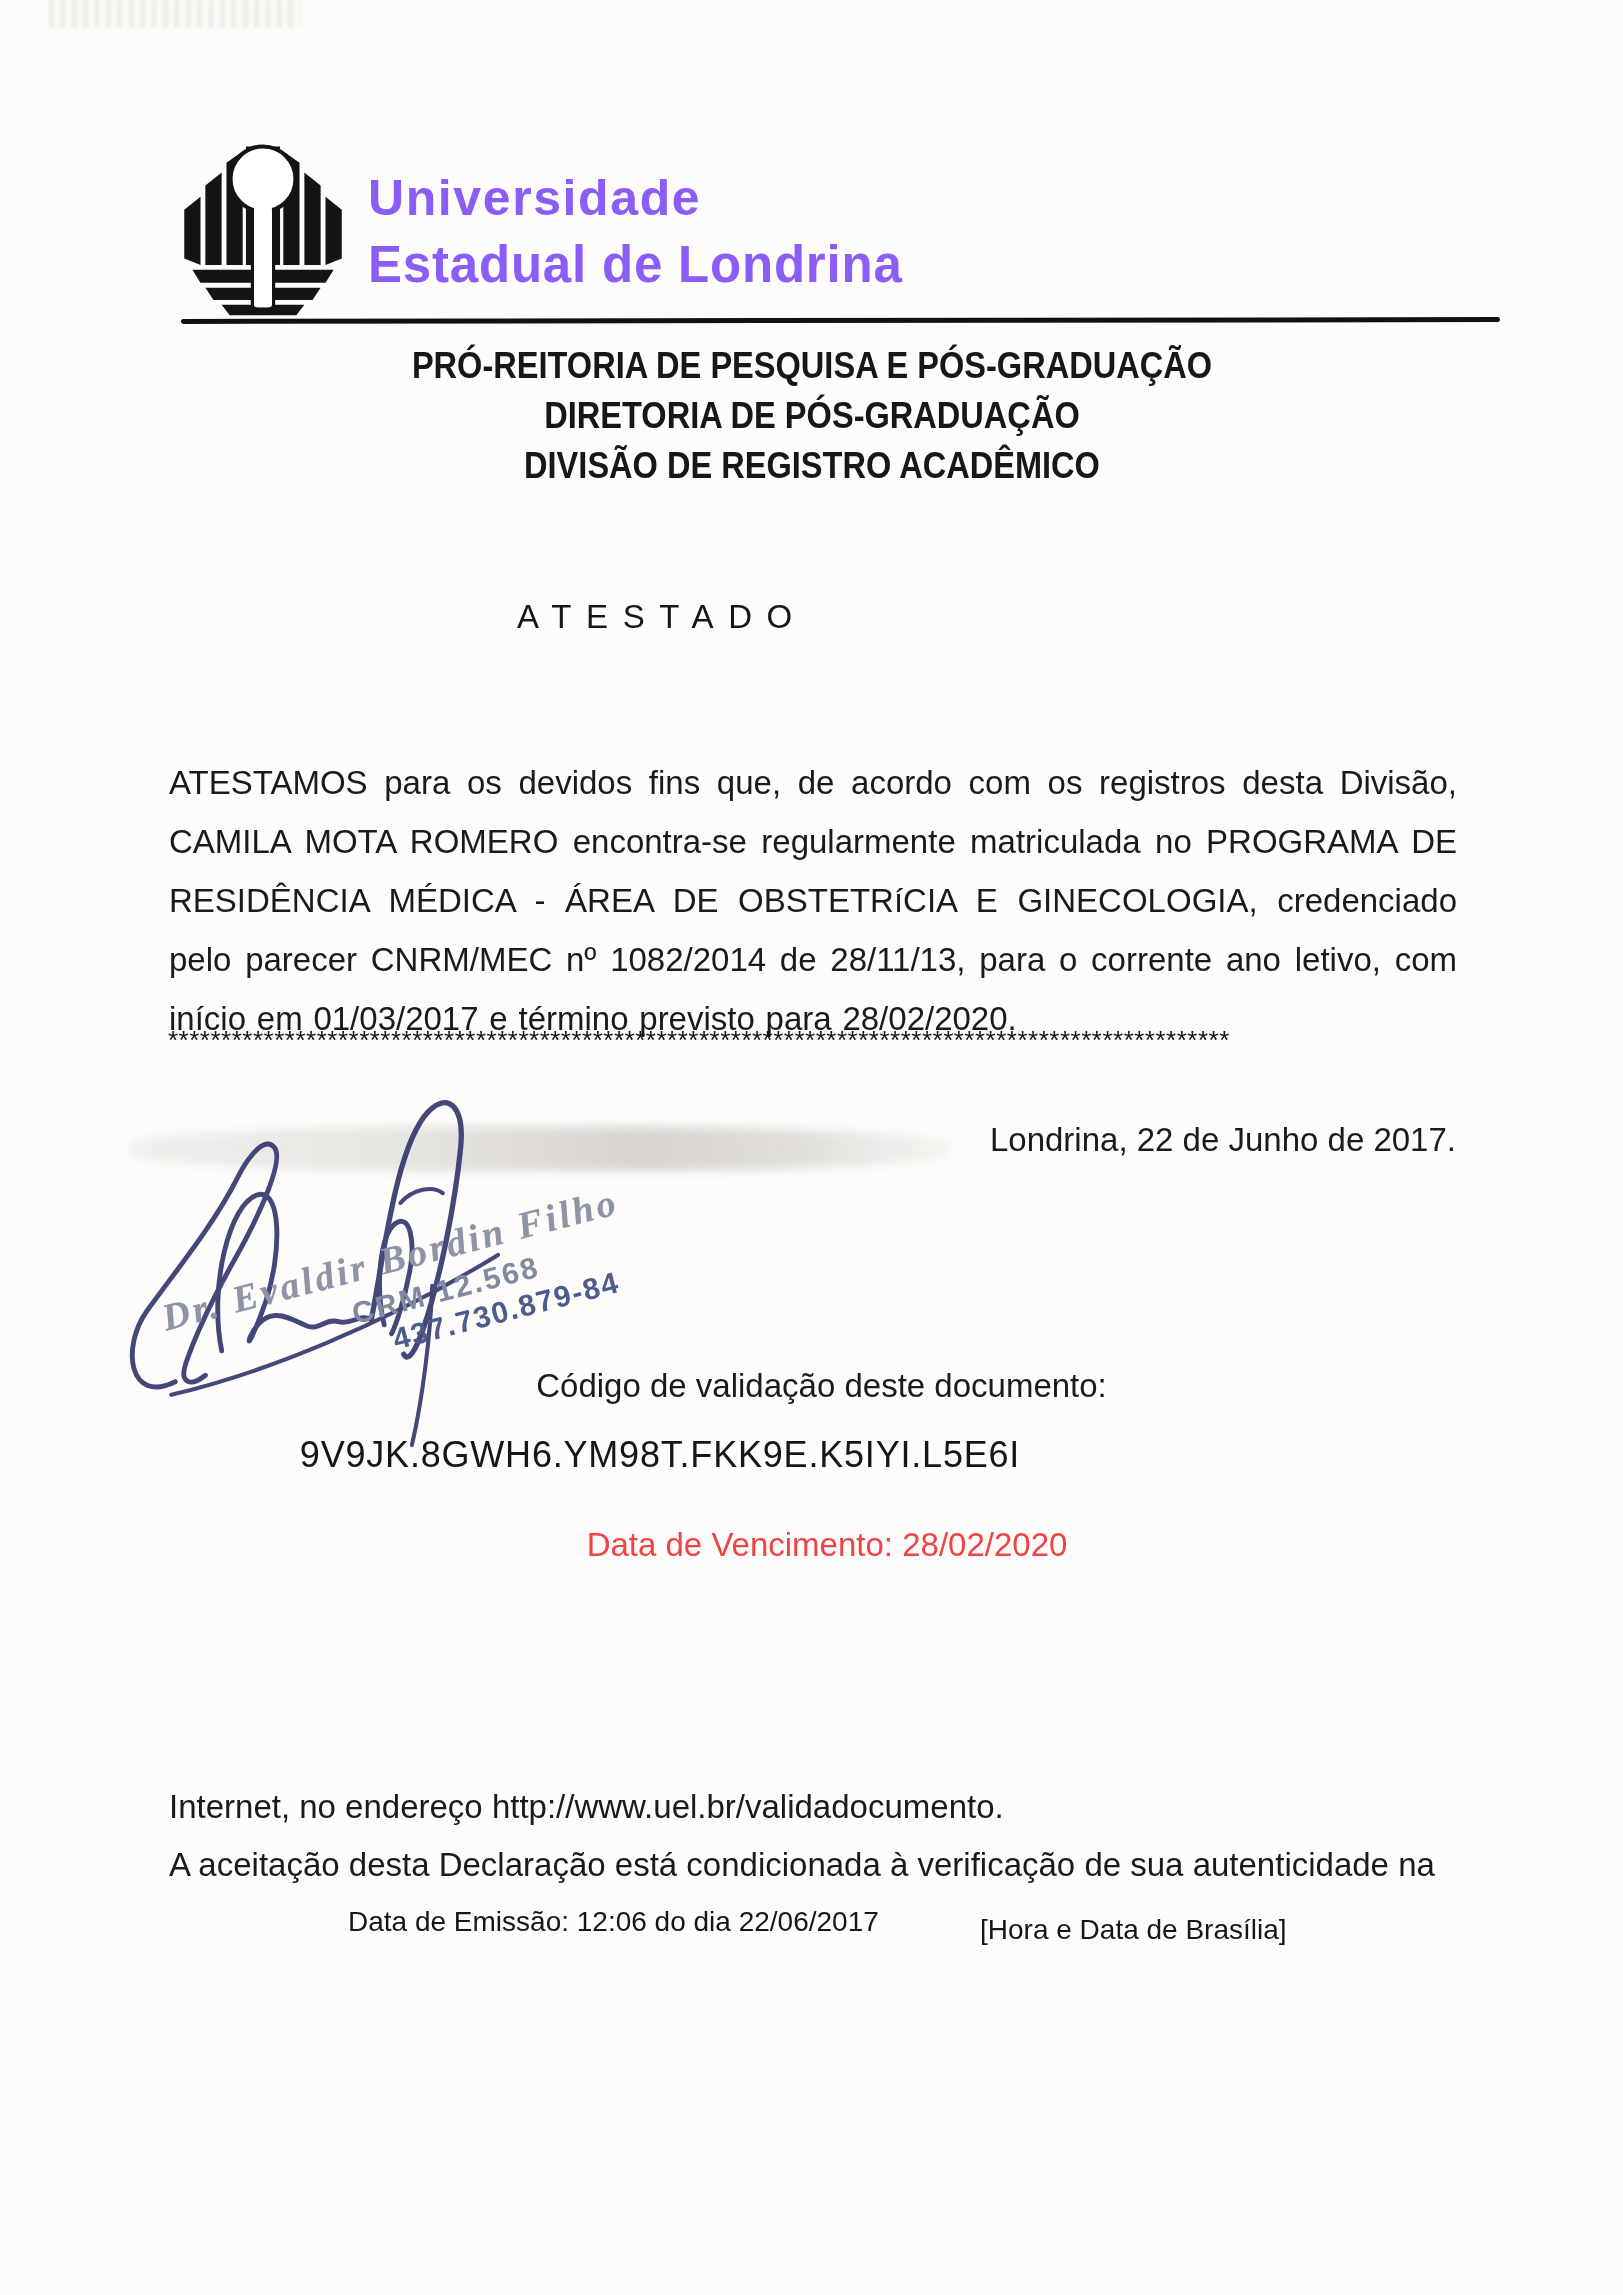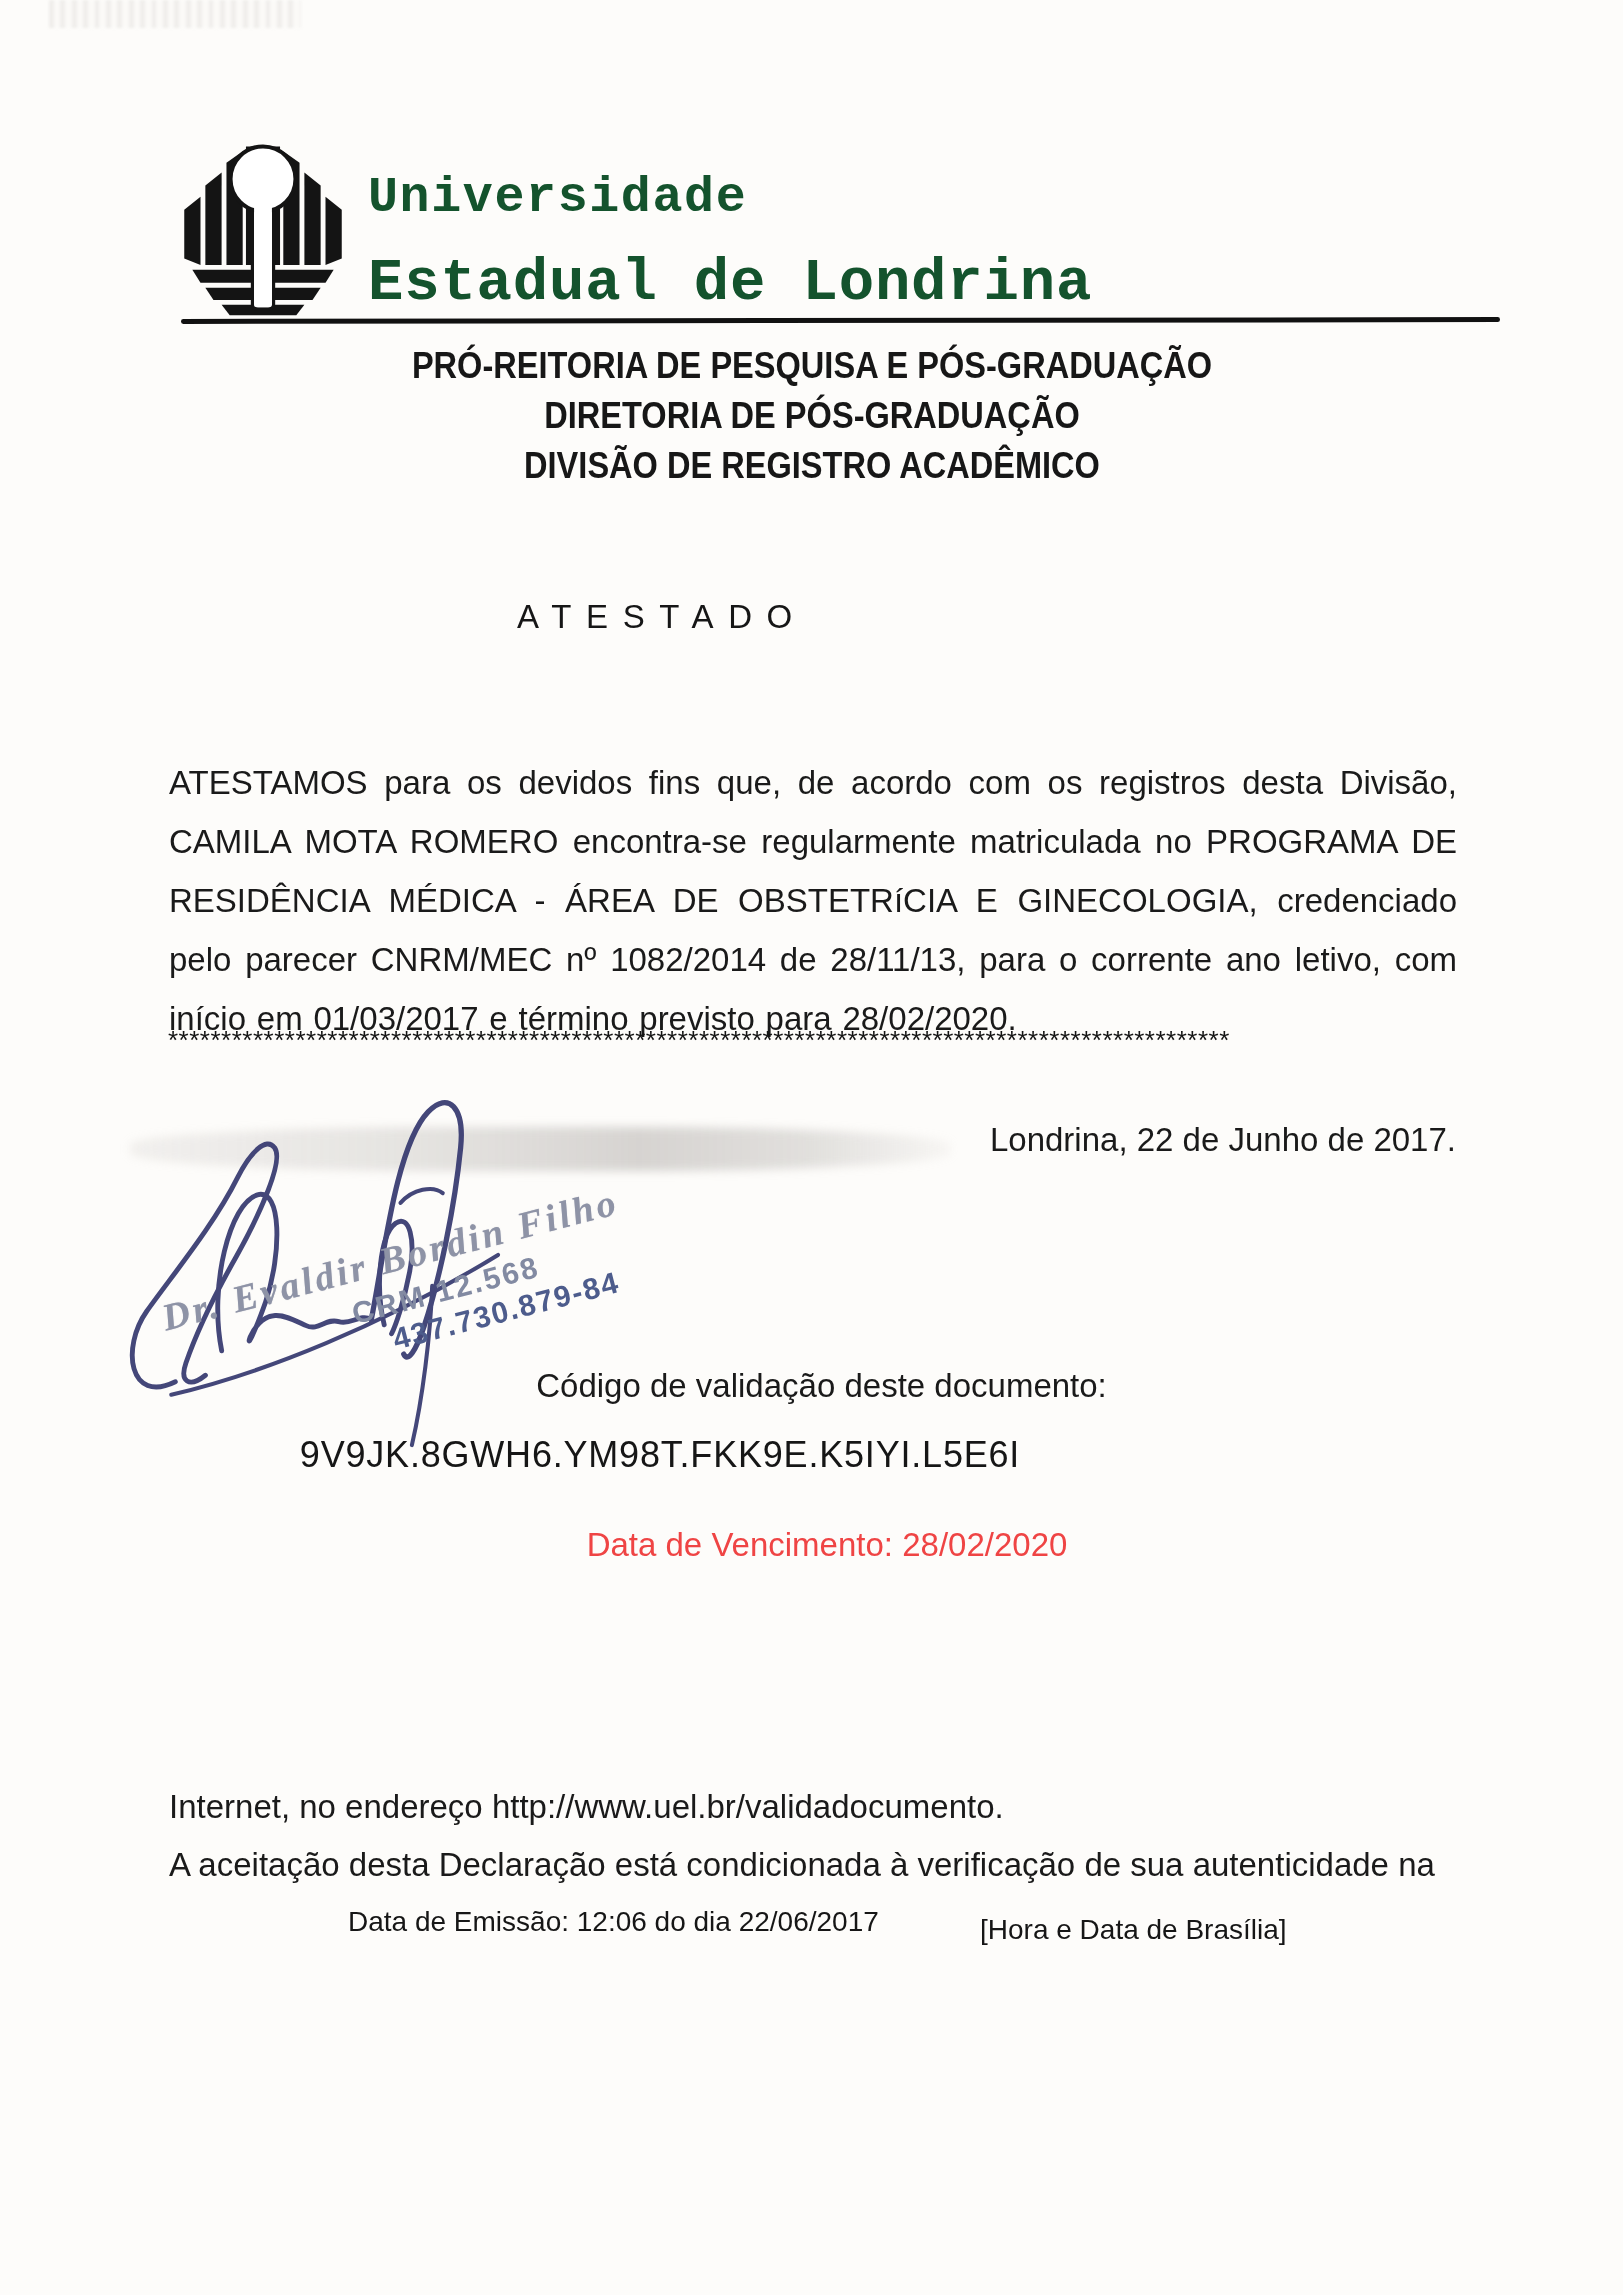--- a/index.html
+++ b/index.html
@@ -33,23 +33,23 @@
       rgba(190,186,182,.18) 0%,
       rgba(175,170,166,.30) 35%,
       rgba(160,156,152,.42) 62%,
       rgba(170,166,162,.34) 82%,
       rgba(200,196,192,.10) 100%);
     border-radius:40%;
     filter:blur(4.9px);
   }
   
   .logo-emblem{position:absolute;left:181px;top:135px;width:164px;height:182px;}
-  .logo-text{position:absolute;left:368px;top:169px;font-family:Liberation Mono, monospace;color:#14532d;}
+  .logo-text{position:absolute;left:368px;top:169px;font-family:Liberation Sans, sans-serif;color:#8b5cf6;}
   .logo-line1{font-size:50px;font-weight:700;letter-spacing:1.6px;}
-  .logo-line2{font-size:59px;font-weight:700;letter-spacing:0.8px;margin-top:24px;}
+  .logo-line2{font-size:51px;font-weight:700;letter-spacing:0.8px;margin-top:8px;}
   .rule{
     position:absolute;left:181px;top:318px;width:1319px;height:4.9px;
     background:var(--rule-black);
     border-radius:2.4px;
     transform:rotate(-0.08deg);
   }
   
   .letterhead{
     position:absolute;left:0;top:341px;width:1624px;
     text-align:center;font-weight:700;color:#171717;

